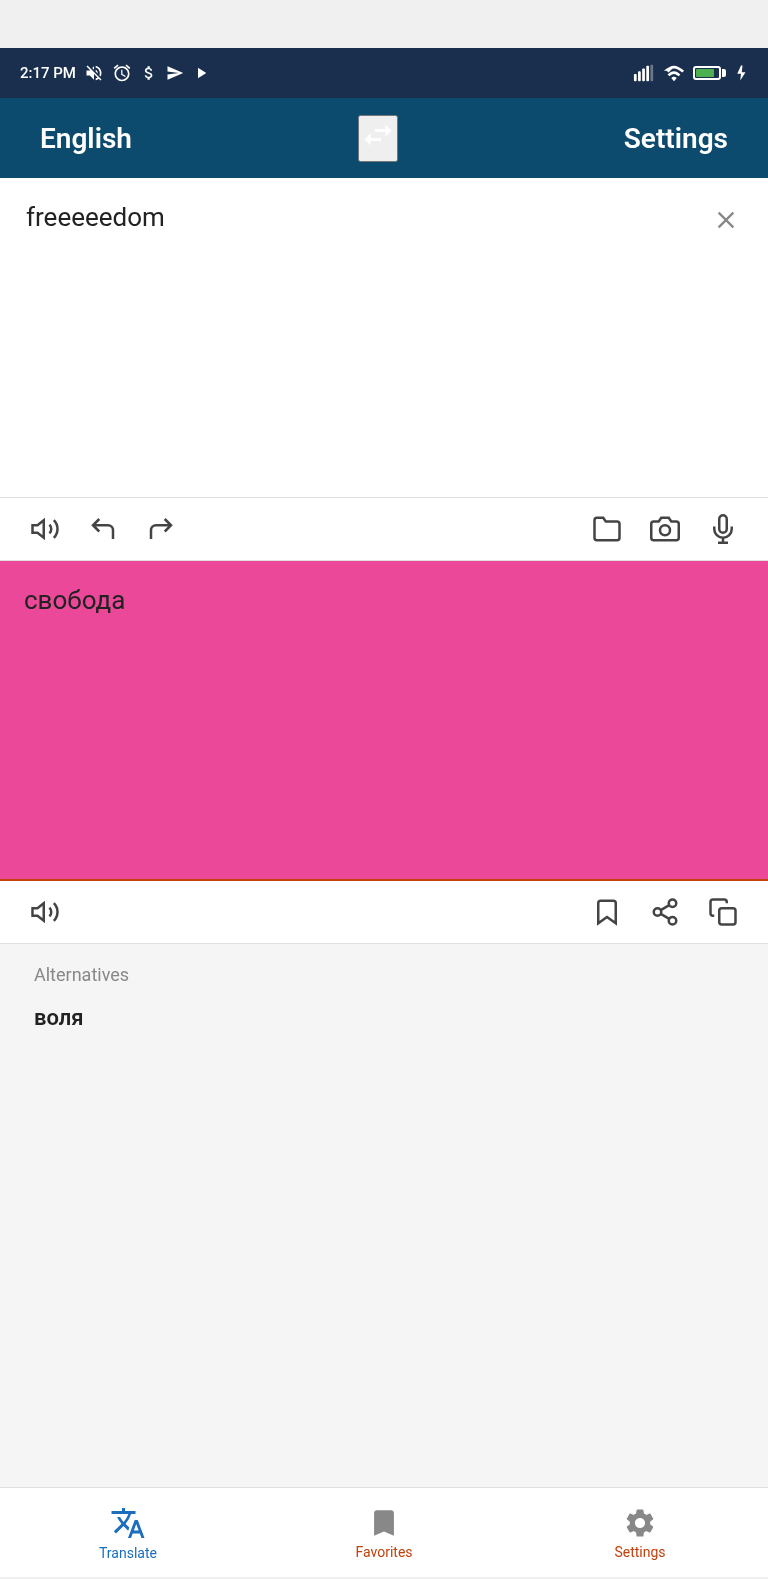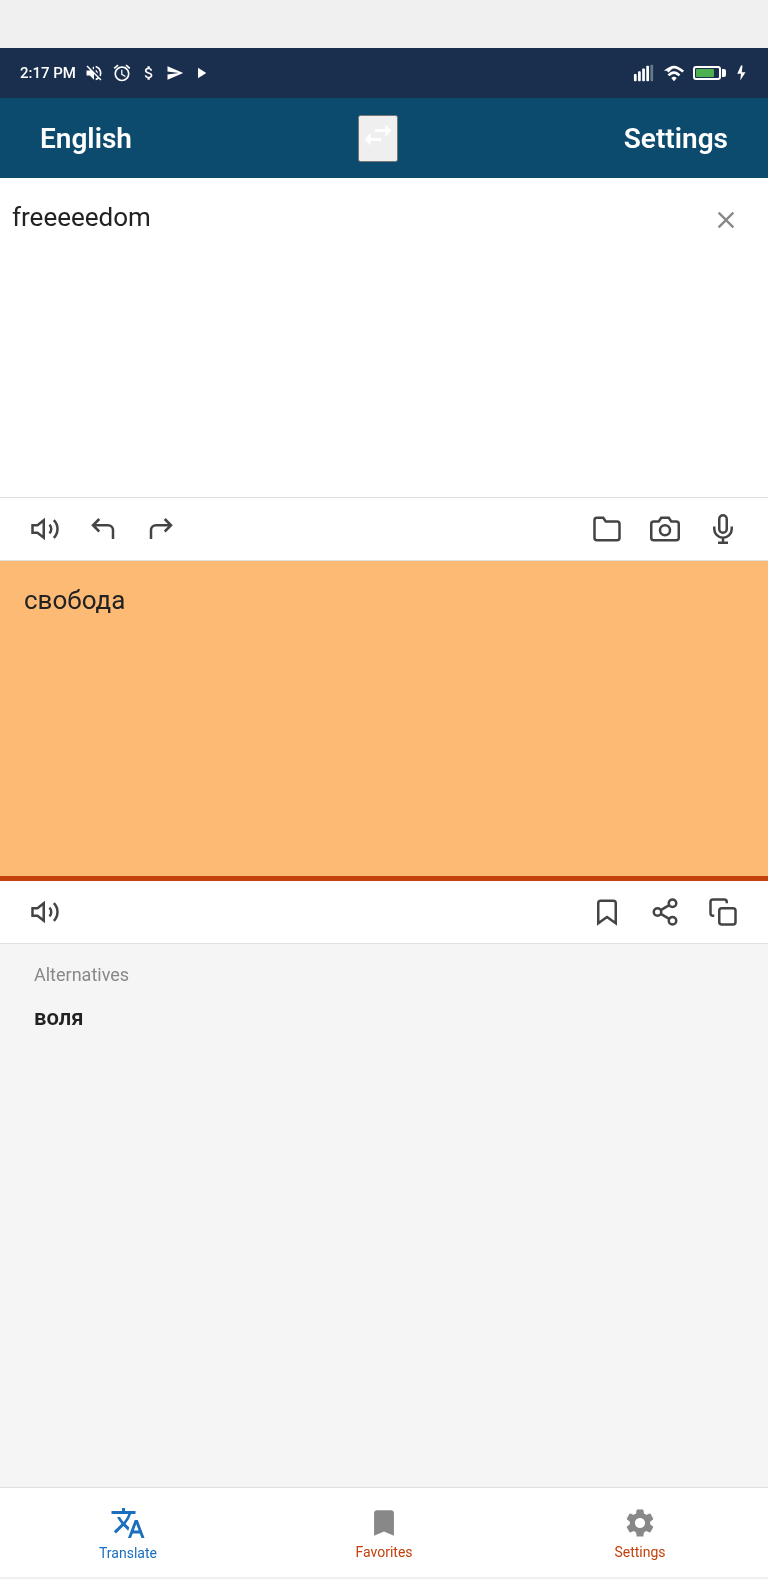--- a/index.html
+++ b/index.html
@@ -46,21 +46,21 @@
     }
     .swap-icon {
       font-size: 26px;
       color: white;
       cursor: pointer;
     }
 
     
     .input-area {
       background: white;
-      padding: 24px 24px 16px 12px;
+      padding: 24px 24px 16px 26px;
       min-height: 320px;
       display: flex;
       flex-direction: column;
       border-bottom: 1px solid #e0e0e0;
       position: relative;
     }
     .input-row {
       display: flex;
       align-items: flex-start;
       width: 100%;
@@ -104,24 +104,24 @@
       color: #444;
       font-size: 26px;
       padding: 6px;
       line-height: 1;
       display: flex;
       align-items: center;
     }
 
     
     .translation-area {
-      background: #fdba74;
+      background: #ec4899;
       padding: 24px 31px 16px 24px;
       min-height: 320px;
-      border-bottom: 5px solid #c2410c;
+      border-bottom: 2px solid #c2410c;
     }
     .translated-text {
       font-size: 26px;
       color: #222;
       min-height: 200px;
     }
 
     
     .toolbar-translation {
       background: white;

